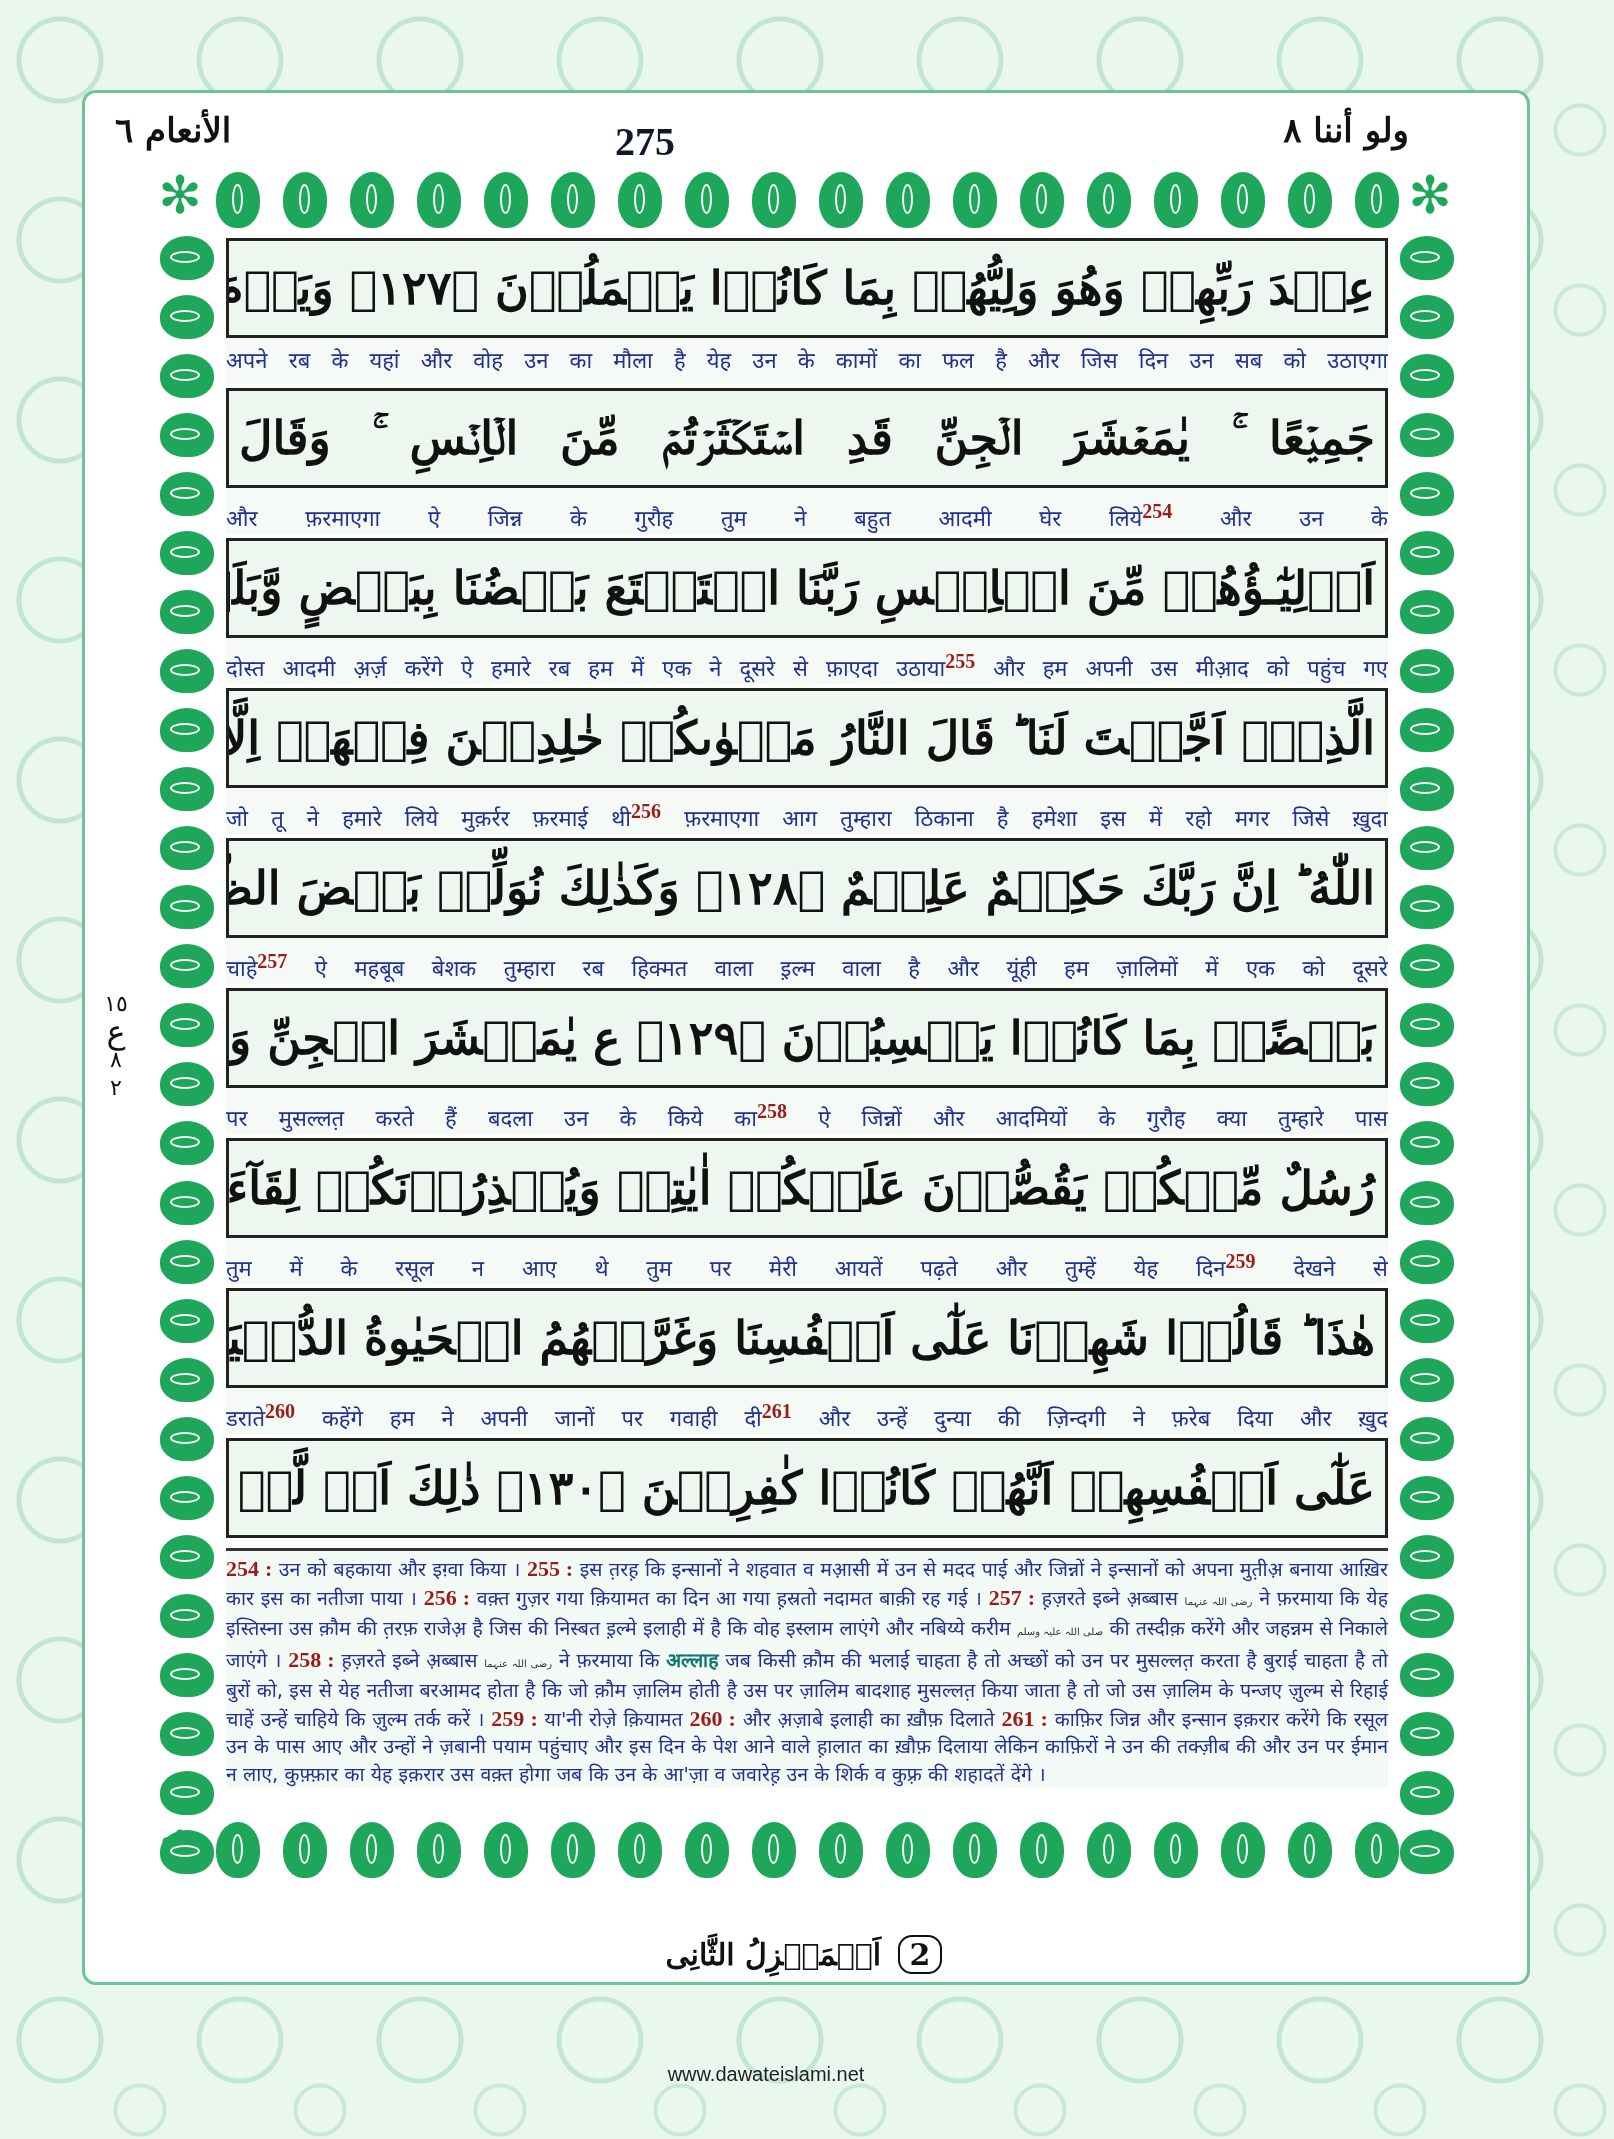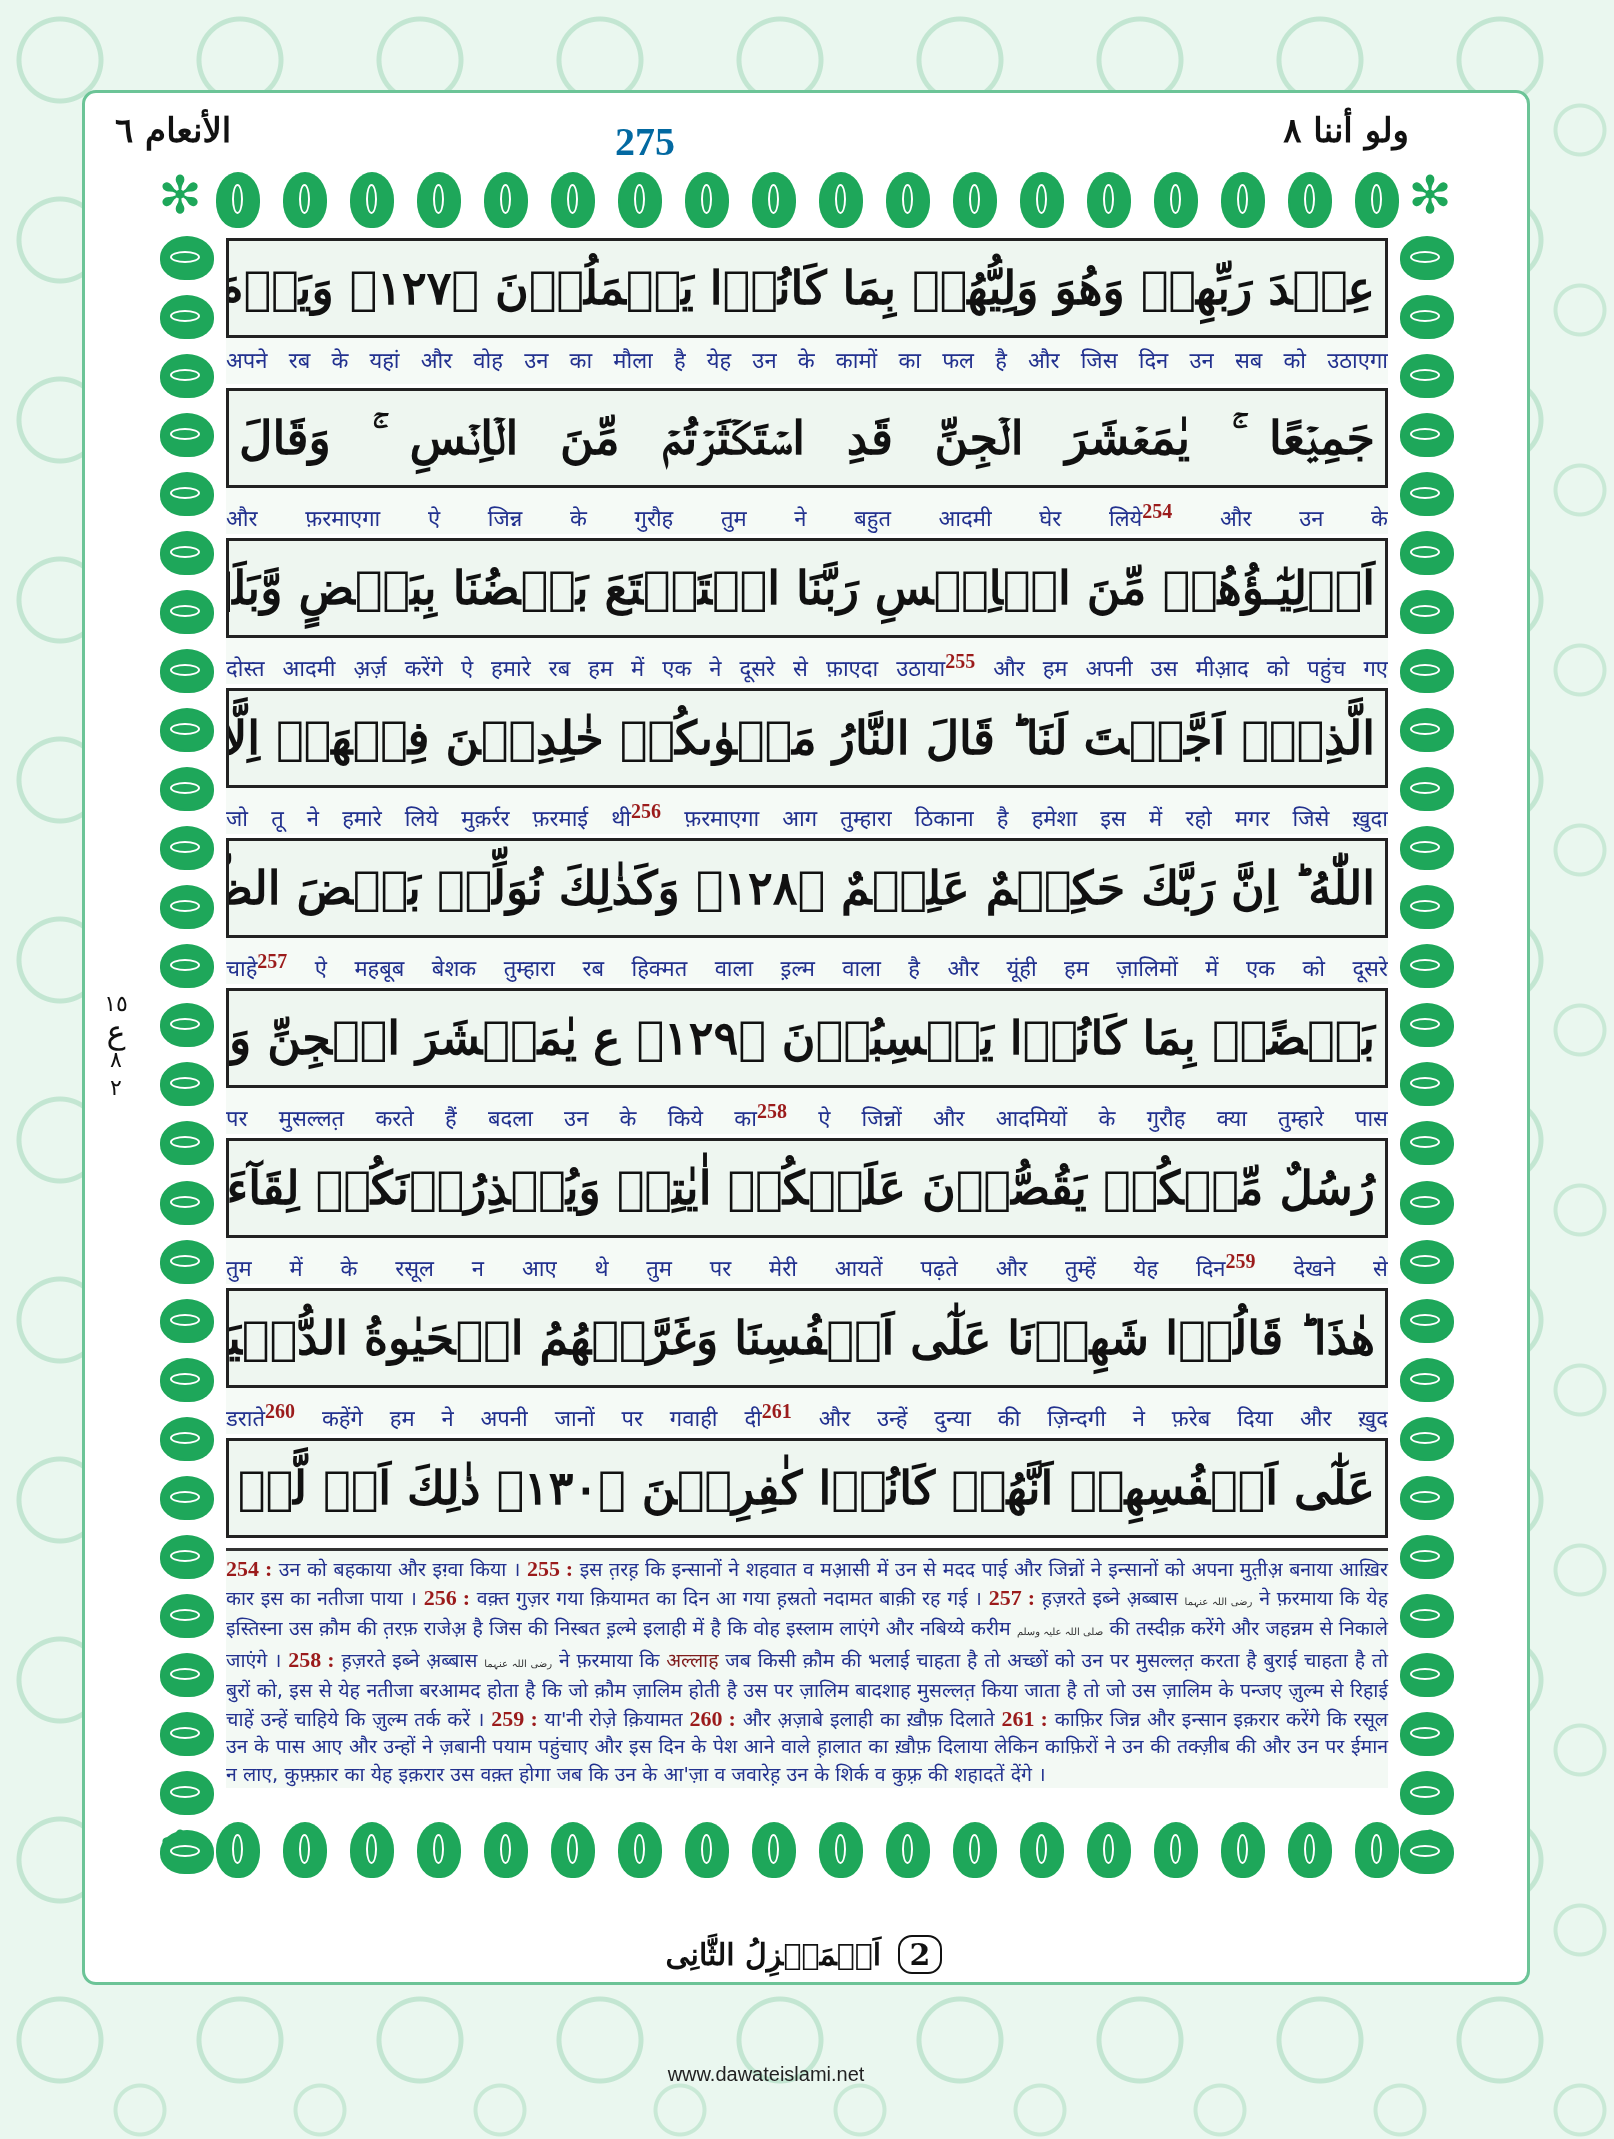--- a/index.html
+++ b/index.html
@@ -23,21 +23,21 @@
   .hdr-left {
     position:absolute; left:115px; top:110px; font-family:"DejaVu Serif", serif;
     font-size:34px; font-weight:bold; color:#111; direction:rtl;
   }
   .hdr-right {
     position:absolute; right:205px; top:110px; font-family:"DejaVu Serif", serif;
     font-size:34px; font-weight:bold; color:#111; direction:rtl;
   }
   .pageno {
     position:absolute; left:0; width:1290px; top:118px; text-align:center;
-    font-family:"Liberation Serif", serif; font-weight:bold; font-size:40px; color:#0369a1;
+    font-family:"Liberation Serif", serif; font-weight:bold; font-size:40px; color:#0f172a;
   }
   
   .orn-row {
     position:absolute; left:150px; width:1310px; height:70px;
     display:flex; justify-content:space-between; align-items:center;
   }
   .orn-col {
     position:absolute; top:235px; width:56px; height:1640px;
     display:flex; flex-direction:column; justify-content:space-between; align-items:center;
   }
@@ -74,21 +74,21 @@
     background:rgba(238,246,240,0.6);
   }
   .fnref { color:#9b1b1b; font-weight:bold; font-size:20px; vertical-align:super; font-family:"Liberation Serif", serif; }
   .gap { height:4px; }
   .notes {
     margin-top:6px; border-top:3px solid #333; padding-top:4px;
     font-family:"DejaVu Sans", sans-serif; font-size:19.5px; line-height:27.5px; color:#22318f;
     text-align:justify; background:rgba(238,246,240,0.7);
   }
   .notes .n { color:#9b1b1b; font-weight:bold; font-family:"Liberation Serif", serif; font-size:22px; }
-  .notes .allah { color:#7f1d1d; font-weight:normal; }
+  .notes .allah { color:#0f766e; font-weight:bold; }
   .notes .honor { color:#333; font-size:10px; font-family:"DejaVu Serif", serif; }
   .ruku {
     position:absolute; left:96px; top:990px; width:40px; text-align:center;
     font-family:"DejaVu Serif", serif; font-size:22px; color:#111; line-height:28px;
   }
   .manzil {
     position:absolute; left:0; width:1614px; top:1935px; text-align:center;
     font-family:"DejaVu Serif", serif; font-weight:bold; font-size:30px; color:#111;
   }
   .manzil .num { display:inline-block; border:2px solid #111; border-radius:14px; padding:0 10px; margin:0 6px; }

